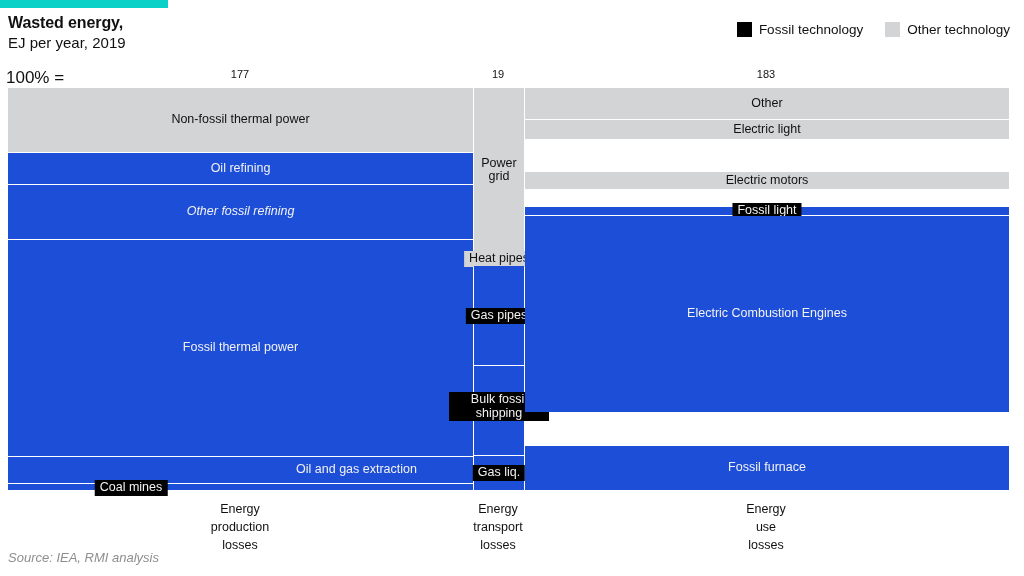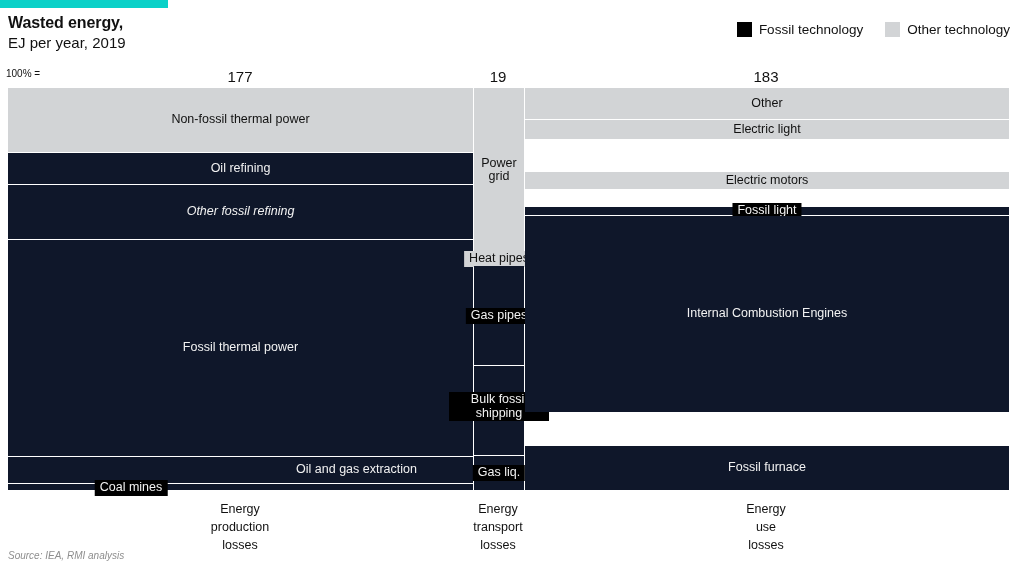--- a/index.html
+++ b/index.html
@@ -27,40 +27,40 @@
   }
   .legend{
     position:absolute;right:14px;top:22px;
     display:flex;align-items:center;gap:22px;
   }
   .legend-item{display:flex;align-items:center;gap:7px;}
   .legend-swatch{width:15px;height:15px;display:inline-block;}
   .legend-label{font-size:13.5px;color:#111111;white-space:nowrap;}
 
   .pct-label{
-    position:absolute;left:6px;top:68px;font-size:10px;color:#111111;
+    position:absolute;left:6px;top:68px;font-size:17px;color:#111111;
   }
   .total{
-    position:absolute;top:68px;font-size:15px;color:#111111;
+    position:absolute;top:68px;font-size:11px;color:#111111;
     text-align:center;transform:translateX(-50%);
   }
 
   .plot{
     position:absolute;left:8px;top:88px;width:1001px;height:402px;
   }
   .col{
     position:absolute;top:0;height:100%;
   }
   .seg{
     position:absolute;left:0;right:0;
     box-sizing:border-box;
     display:flex;align-items:center;justify-content:center;
     overflow:visible;
   }
-  .seg.fossil{background:#0f172a;}
+  .seg.fossil{background:#1d4ed8;}
   .seg.other{background:#d2d4d6;}
   .seg-label{
     font-size:12.5px;line-height:1.08;text-align:center;
     white-space:nowrap;pointer-events:none;
   }
   .seg.fossil .seg-label{color:#f2f2f2;}
   .seg.other .seg-label{color:#111111;}
   .seg-label.wrap{white-space:normal;}
   
   .seg-label.boxed{padding:1px 5px;}
@@ -69,21 +69,21 @@
 
   .xaxis{
     position:absolute;top:500px;left:0;width:100%;height:60px;
   }
   .xtick{
     position:absolute;top:0;font-size:12.5px;line-height:1.45;
     text-align:center;transform:translateX(-50%);color:#111111;
   }
   .source{
     position:absolute;left:8px;top:550px;
-    font-size:10px;font-style:italic;color:#8e8e8e;
+    font-size:13px;font-style:italic;color:#8e8e8e;
   }
 </style>
 </head>
 <body>
 
 <div class="accent-bar"></div>
 
 <div class="title">Wasted energy,</div>
 <div class="subtitle">EJ per year, 2019</div>
 
@@ -151,21 +151,21 @@
     <div class="seg other" style="top:32px;height:19px;">
       <span class="seg-label">Electric light</span>
     </div>
     <div class="seg other" style="top:52px;height:17px;margin-top:32px;">
       <span class="seg-label">Electric motors</span>
     </div>
     <div class="seg fossil" style="top:119px;height:8px;">
       <span class="seg-label boxed out" style="top:-4px;">Fossil light</span>
     </div>
     <div class="seg fossil" style="top:128px;height:196px;">
-      <span class="seg-label">Internal Combustion Engines</span>
+      <span class="seg-label">Electric Combustion Engines</span>
     </div>
     <div class="seg fossil" style="top:358px;height:44px;">
       <span class="seg-label">Fossil furnace</span>
     </div>
   </div>
 
 </div>
 
 <div class="xaxis">
   <div class="xtick" style="left:240px">

